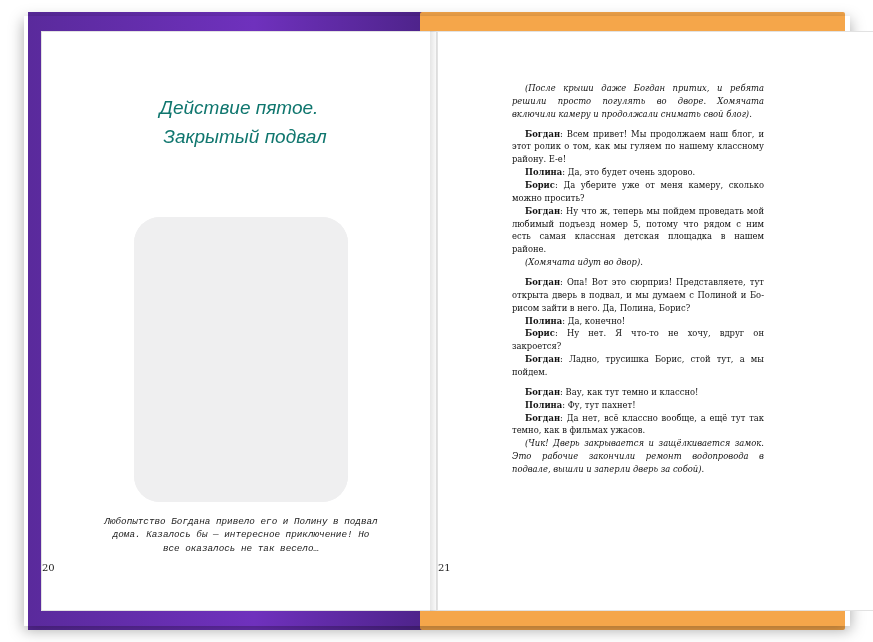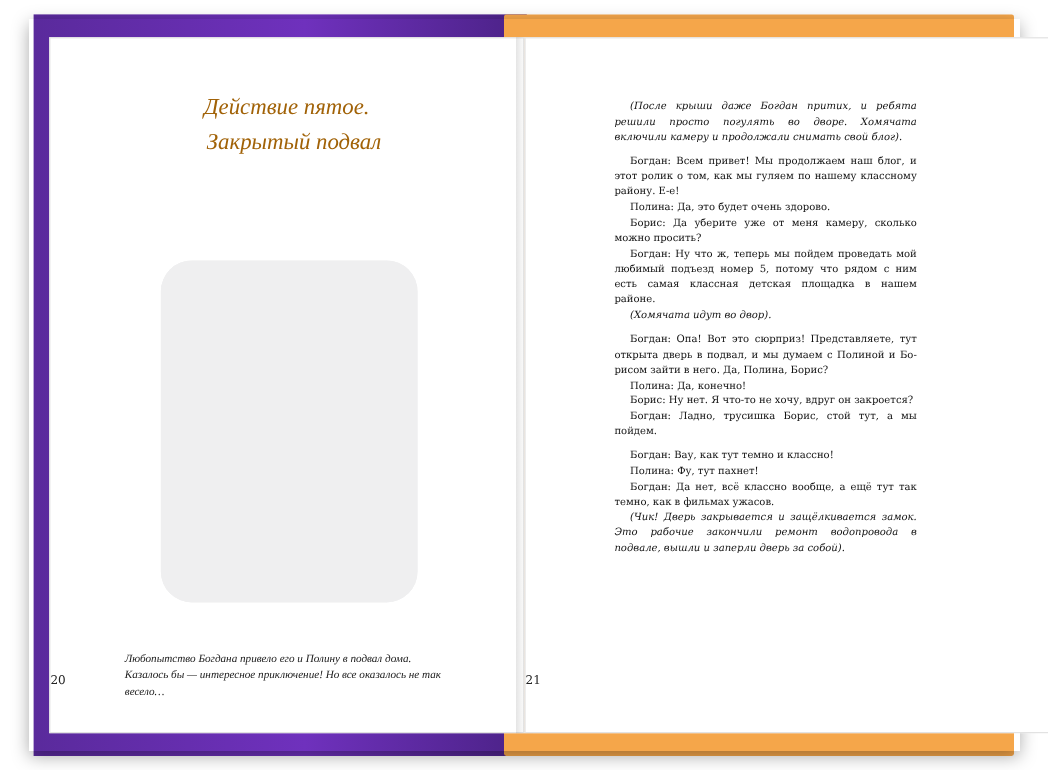--- a/index.html
+++ b/index.html
@@ -57,43 +57,44 @@
   }
   .gutter {
     position: absolute;
     left: 430px; top: 31px;
     width: 14px; height: 580px;
     background: linear-gradient(90deg, rgba(0,0,0,0.10), rgba(0,0,0,0.02) 45%, rgba(0,0,0,0.10));
   }
 
   
   .chapter-title {
-    margin-top: 44px;
+    margin-top: 62px;
     text-align: center;
-    font-family: Liberation Serif, serif;
+    font-family: Liberation Sans, sans-serif;
     font-size: 19px;
     font-style: italic;
     line-height: 1.5;
-    color: #a16207;
+    color: #0f766e;
   }
   .chapter-title .line2 { display: block; padding-left: 12px; }
 
   .illustration {
     position: absolute;
     left: 92px; top: 185px;
     width: 214px; height: 285px;
   }
   .caption {
     position: absolute;
-    left: 62px; top: 512px;
+    left: 62px; top: 483px;
     width: 274px;
-    font-family: Liberation Serif, serif;
+    font-family: Liberation Mono, monospace;
     font-style: italic;
     font-size: 9.3px;
     line-height: 1.45;
+    text-align: center;
     color: #1a1a1a;
     hyphens: auto;
   }
   .folio {
     position: absolute;
     width: 100%;
     text-align: left;
     font-family: "DejaVu Serif", serif;
     font-size: 10px;
     color: #222;
@@ -115,21 +116,21 @@
   }
   .textcol p {
     margin: 0 0 0px 0;
     text-indent: 13px;
   }
   .textcol p.stage {
     font-style: italic;
     margin: 0 0 7px 0;
   }
   .textcol p.gap-before { margin-top: 7px; }
-  .spk { font-weight: normal; }
+  .spk { font-weight: bold; }
 
   
   .ill-bg {
     position: absolute;
     left: 0; top: 0;
     width: 214px; height: 285px;
     background: #efeff0;
     border-radius: 26px;
   }
 </style>

